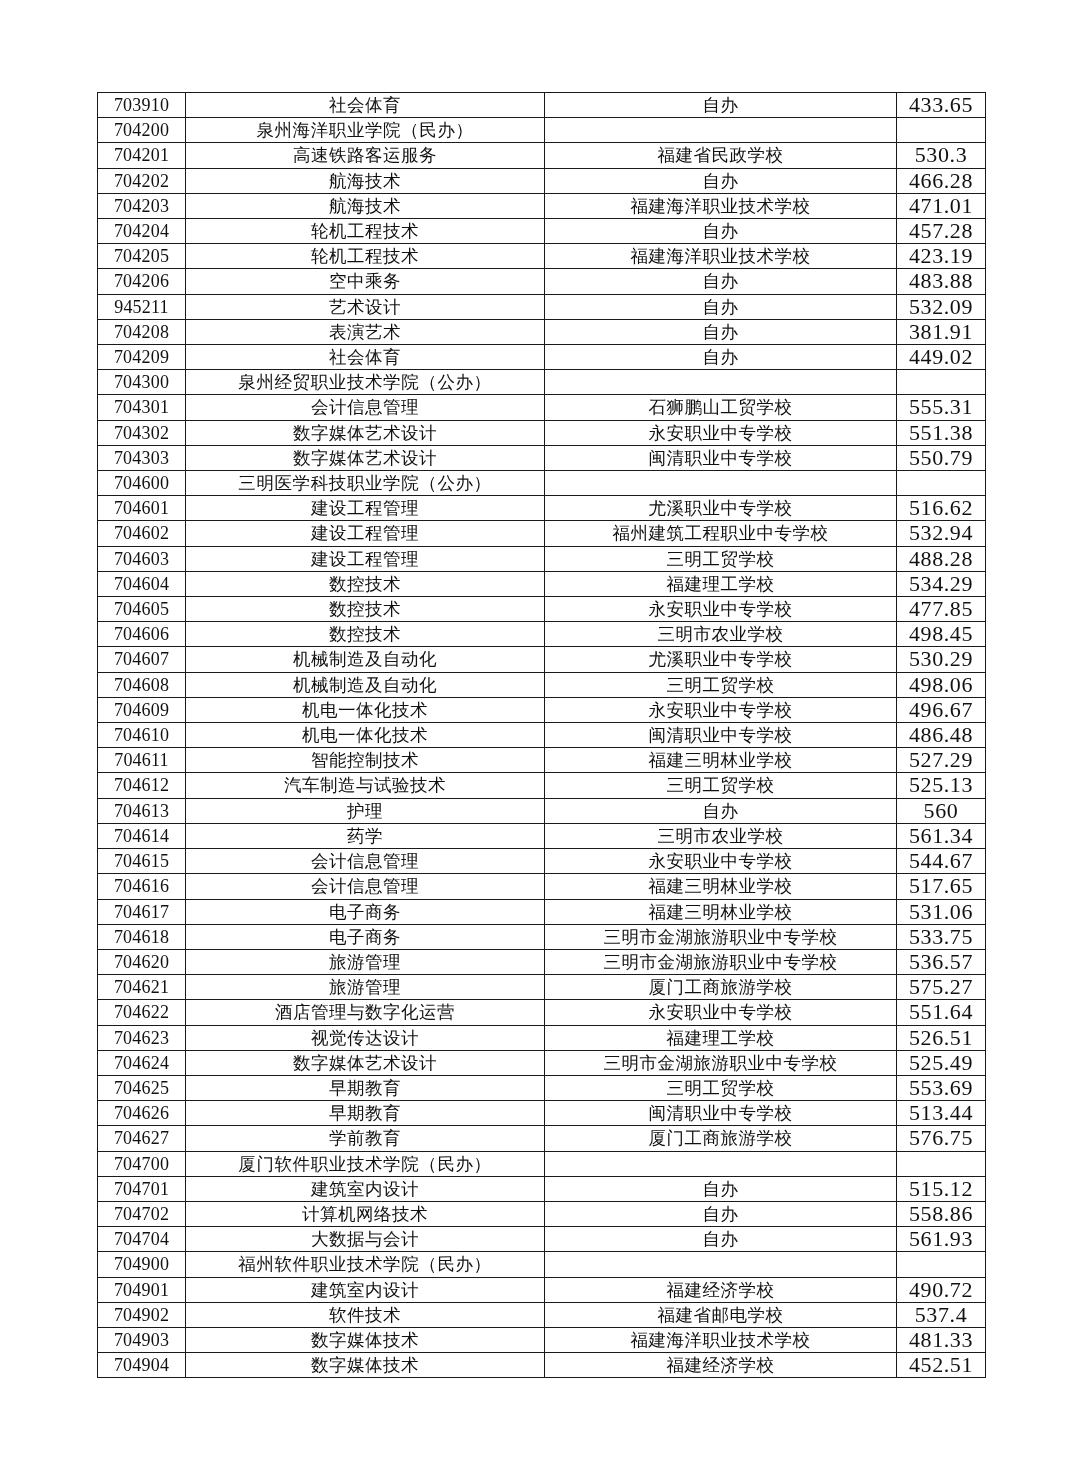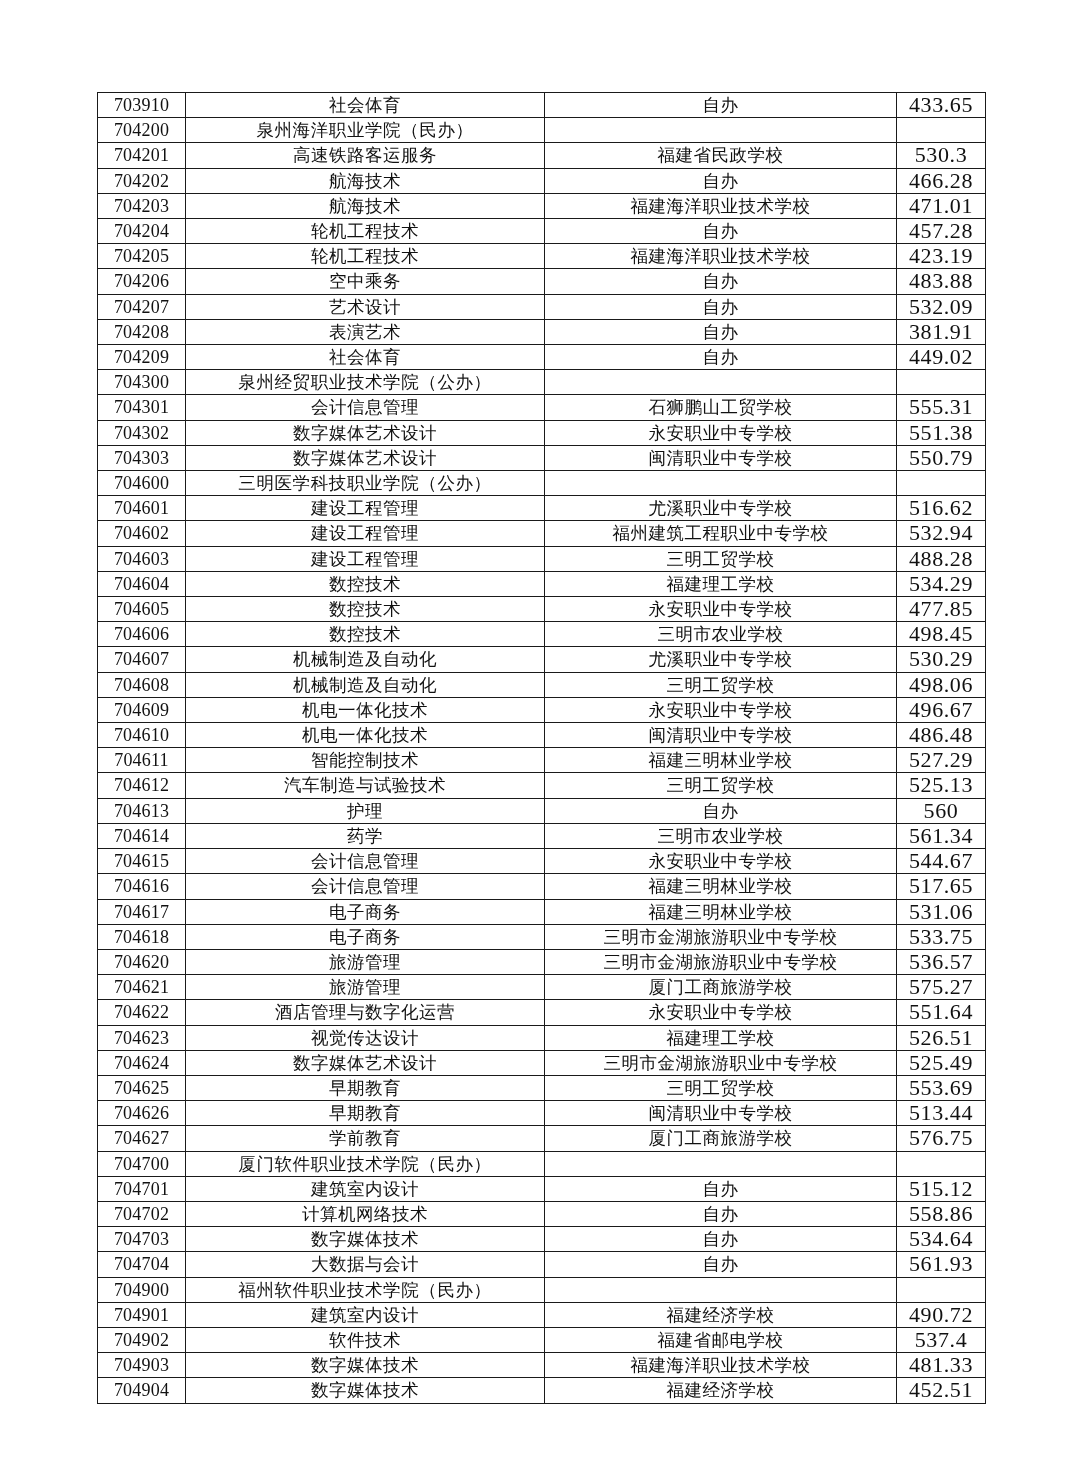--- a/index.html
+++ b/index.html
@@ -128,21 +128,21 @@
           <td class="school">福建海洋职业技术学校</td>
           <td class="score">423.19</td>
         </tr>
         <tr>
           <td class="code">704206</td>
           <td class="major">空中乘务</td>
           <td class="school">自办</td>
           <td class="score">483.88</td>
         </tr>
         <tr>
-          <td class="code">704207</td>
+          <td class="code">945211</td>
           <td class="major">艺术设计</td>
           <td class="school">自办</td>
           <td class="score">532.09</td>
         </tr>
         <tr>
           <td class="code">704208</td>
           <td class="major">表演艺术</td>
           <td class="school">自办</td>
           <td class="score">381.91</td>
         </tr>
@@ -348,26 +348,20 @@
           <td class="code">704701</td>
           <td class="major">建筑室内设计</td>
           <td class="school">自办</td>
           <td class="score">515.12</td>
         </tr>
         <tr>
           <td class="code">704702</td>
           <td class="major">计算机网络技术</td>
           <td class="school">自办</td>
           <td class="score">558.86</td>
-        </tr>
-        <tr>
-          <td class="code">704703</td>
-          <td class="major">数字媒体技术</td>
-          <td class="school">自办</td>
-          <td class="score">534.64</td>
         </tr>
         <tr>
           <td class="code">704704</td>
           <td class="major">大数据与会计</td>
           <td class="school">自办</td>
           <td class="score">561.93</td>
         </tr>
         <tr class="group-row">
           <td class="code">704900</td>
           <td class="major">福州软件职业技术学院（民办）</td>

